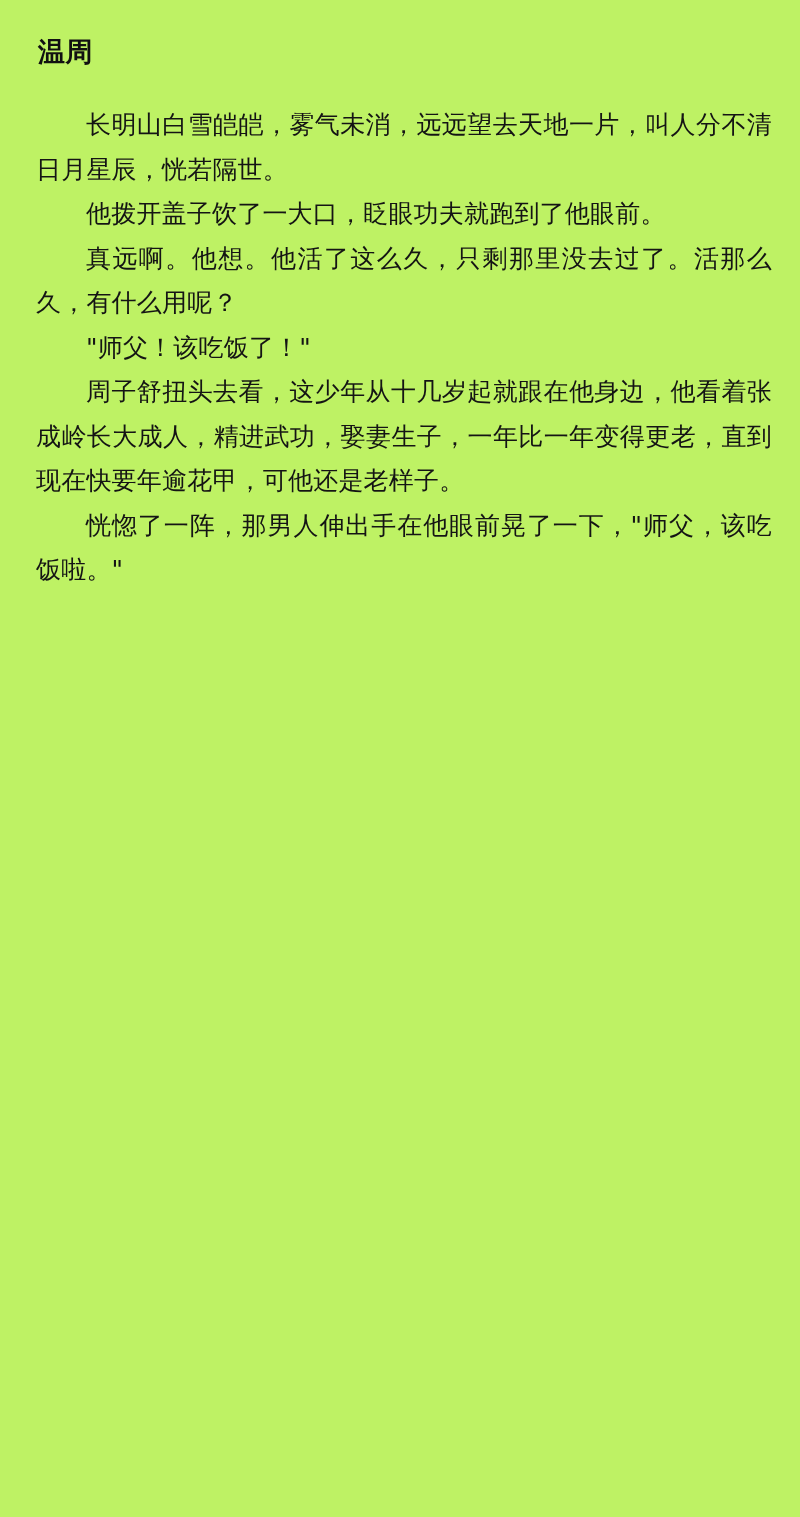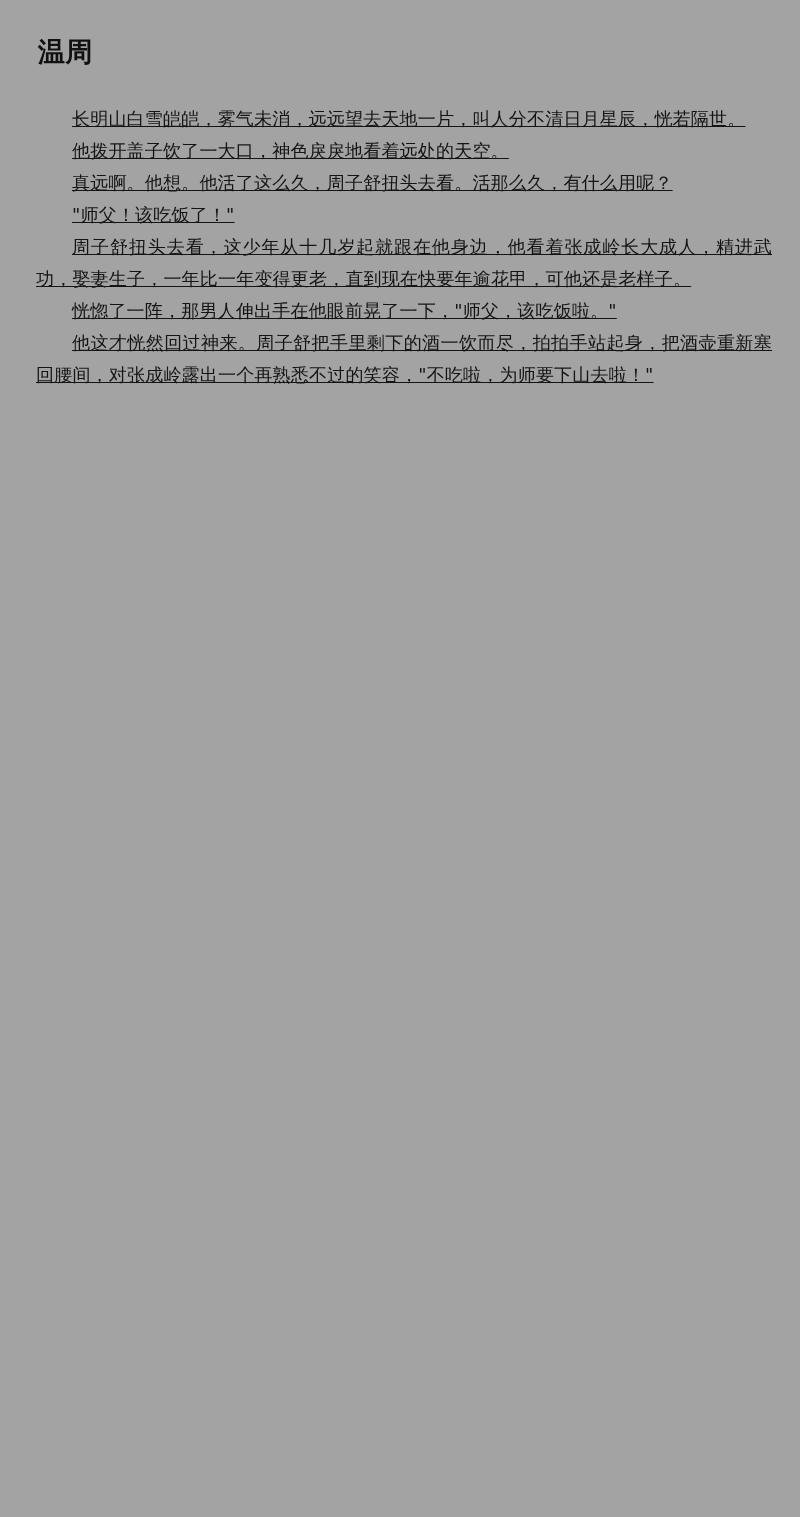--- a/index.html
+++ b/index.html
@@ -12,51 +12,49 @@
     min-height: 1517px;
     font-family: "DejaVu Sans", "Liberation Sans", sans-serif;
     color: #1a1a1a;
     -webkit-font-smoothing: antialiased;
   }
   .page {
     width: 800px;
     min-height: 1517px;
     box-sizing: border-box;
     padding: 34px 28px 20px 36px;
-    background: #a3a3a3;
+    background: #bef264;
   }
   .doc-title {
     font-size: 27px;
     font-weight: 700;
     line-height: 1.3;
     color: #111111;
     margin: 0 0 34px 2px;
     letter-spacing: 0.5px;
   }
   .body-text {
-    font-size: 18px;
+    font-size: 25px;
     line-height: 1.78;
     color: #141414;
     letter-spacing: 0.2px;
     text-align: justify;
     text-justify: inter-ideograph;
-    text-decoration: underline;
   }
   .body-text p {
     margin: 0;
     text-indent: 2em;
   }
 </style>
 </head>
 <body>
 
 <div class="page">
   <h1 class="doc-title">温周</h1>
   <div class="body-text">
     <p>长明山白雪皑皑，雾气未消，远远望去天地一片，叫人分不清日月星辰，恍若隔世。</p>
-    <p>他拨开盖子饮了一大口，神色戾戾地看着远处的天空。</p>
-    <p>真远啊。他想。他活了这么久，周子舒扭头去看。活那么久，有什么用呢？</p>
+    <p>他拨开盖子饮了一大口，眨眼功夫就跑到了他眼前。</p>
+    <p>真远啊。他想。他活了这么久，只剩那里没去过了。活那么久，有什么用呢？</p>
     <p>"师父！该吃饭了！"</p>
     <p>周子舒扭头去看，这少年从十几岁起就跟在他身边，他看着张成岭长大成人，精进武功，娶妻生子，一年比一年变得更老，直到现在快要年逾花甲，可他还是老样子。</p>
     <p>恍惚了一阵，那男人伸出手在他眼前晃了一下，"师父，该吃饭啦。"</p>
-    <p>他这才恍然回过神来。周子舒把手里剩下的酒一饮而尽，拍拍手站起身，把酒壶重新塞回腰间，对张成岭露出一个再熟悉不过的笑容，"不吃啦，为师要下山去啦！"</p>
   </div>
 </div>
 
 </body></html>

